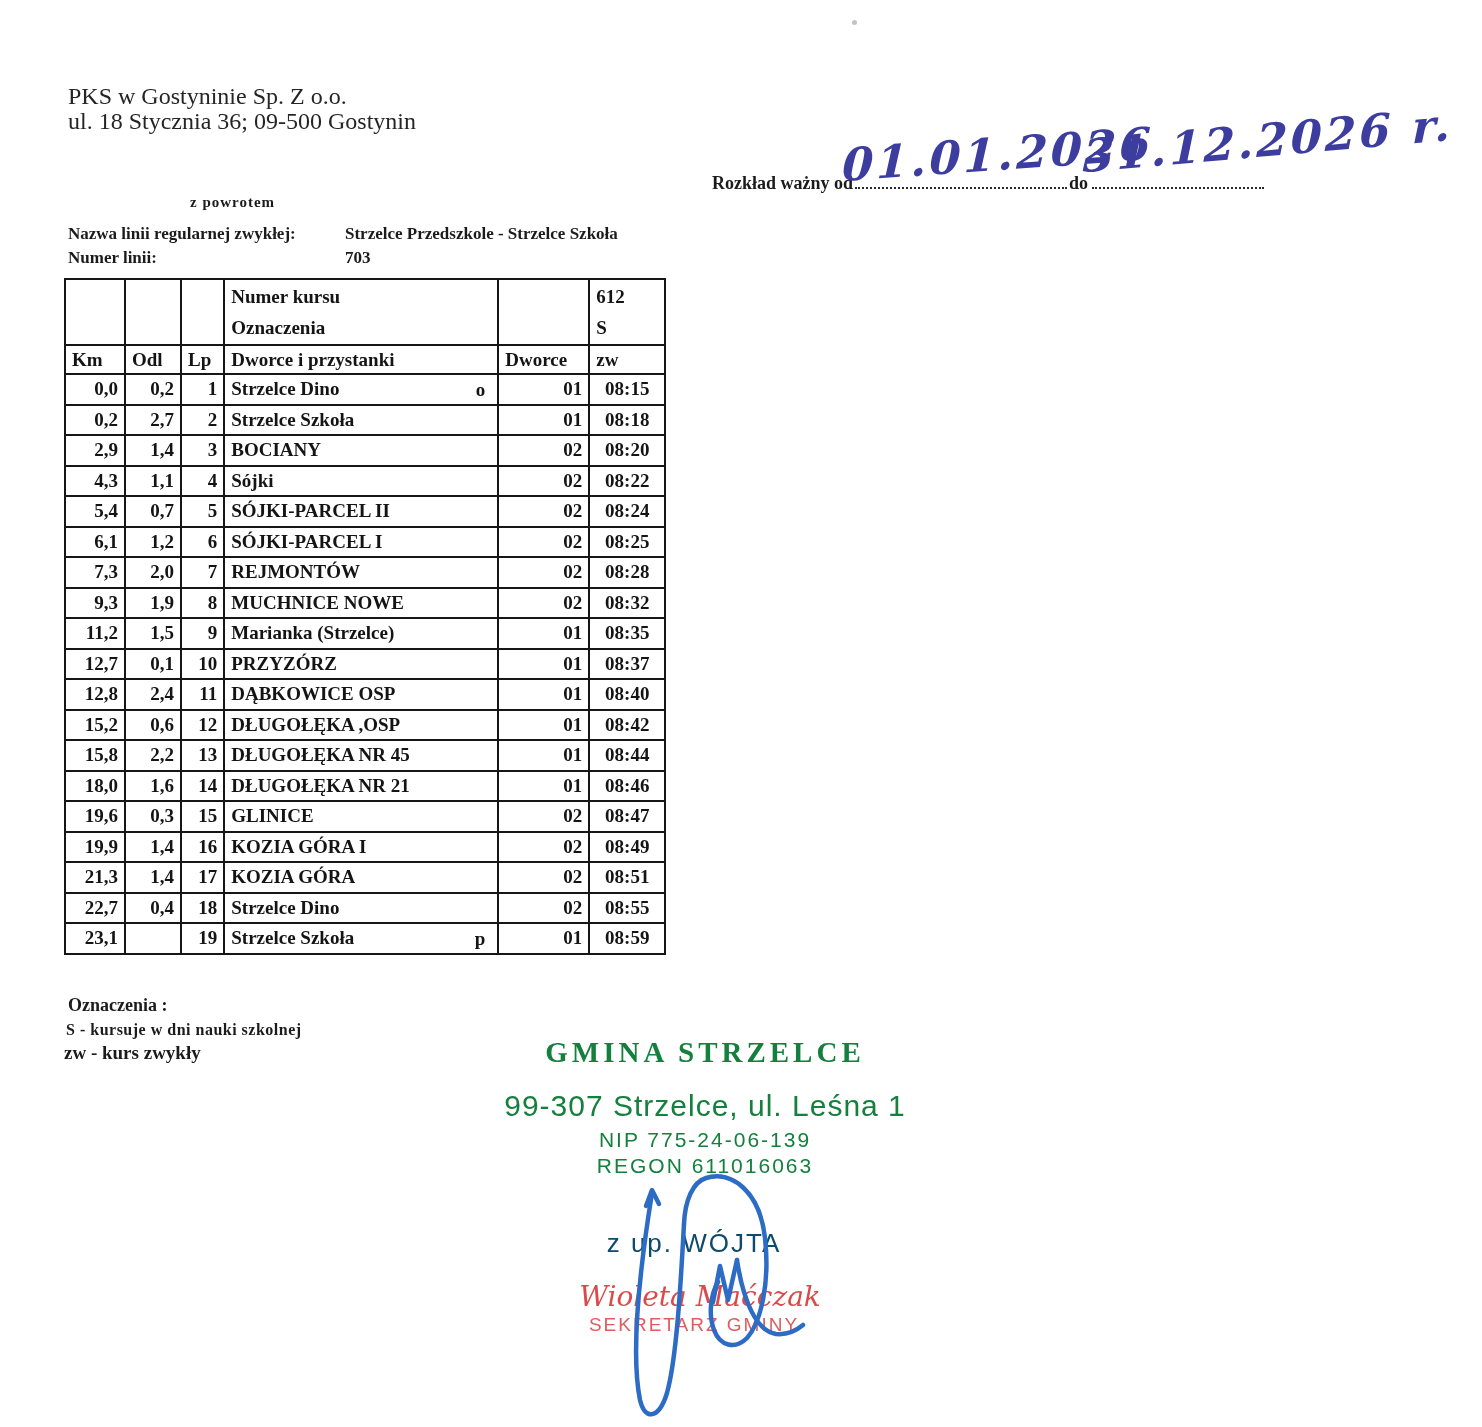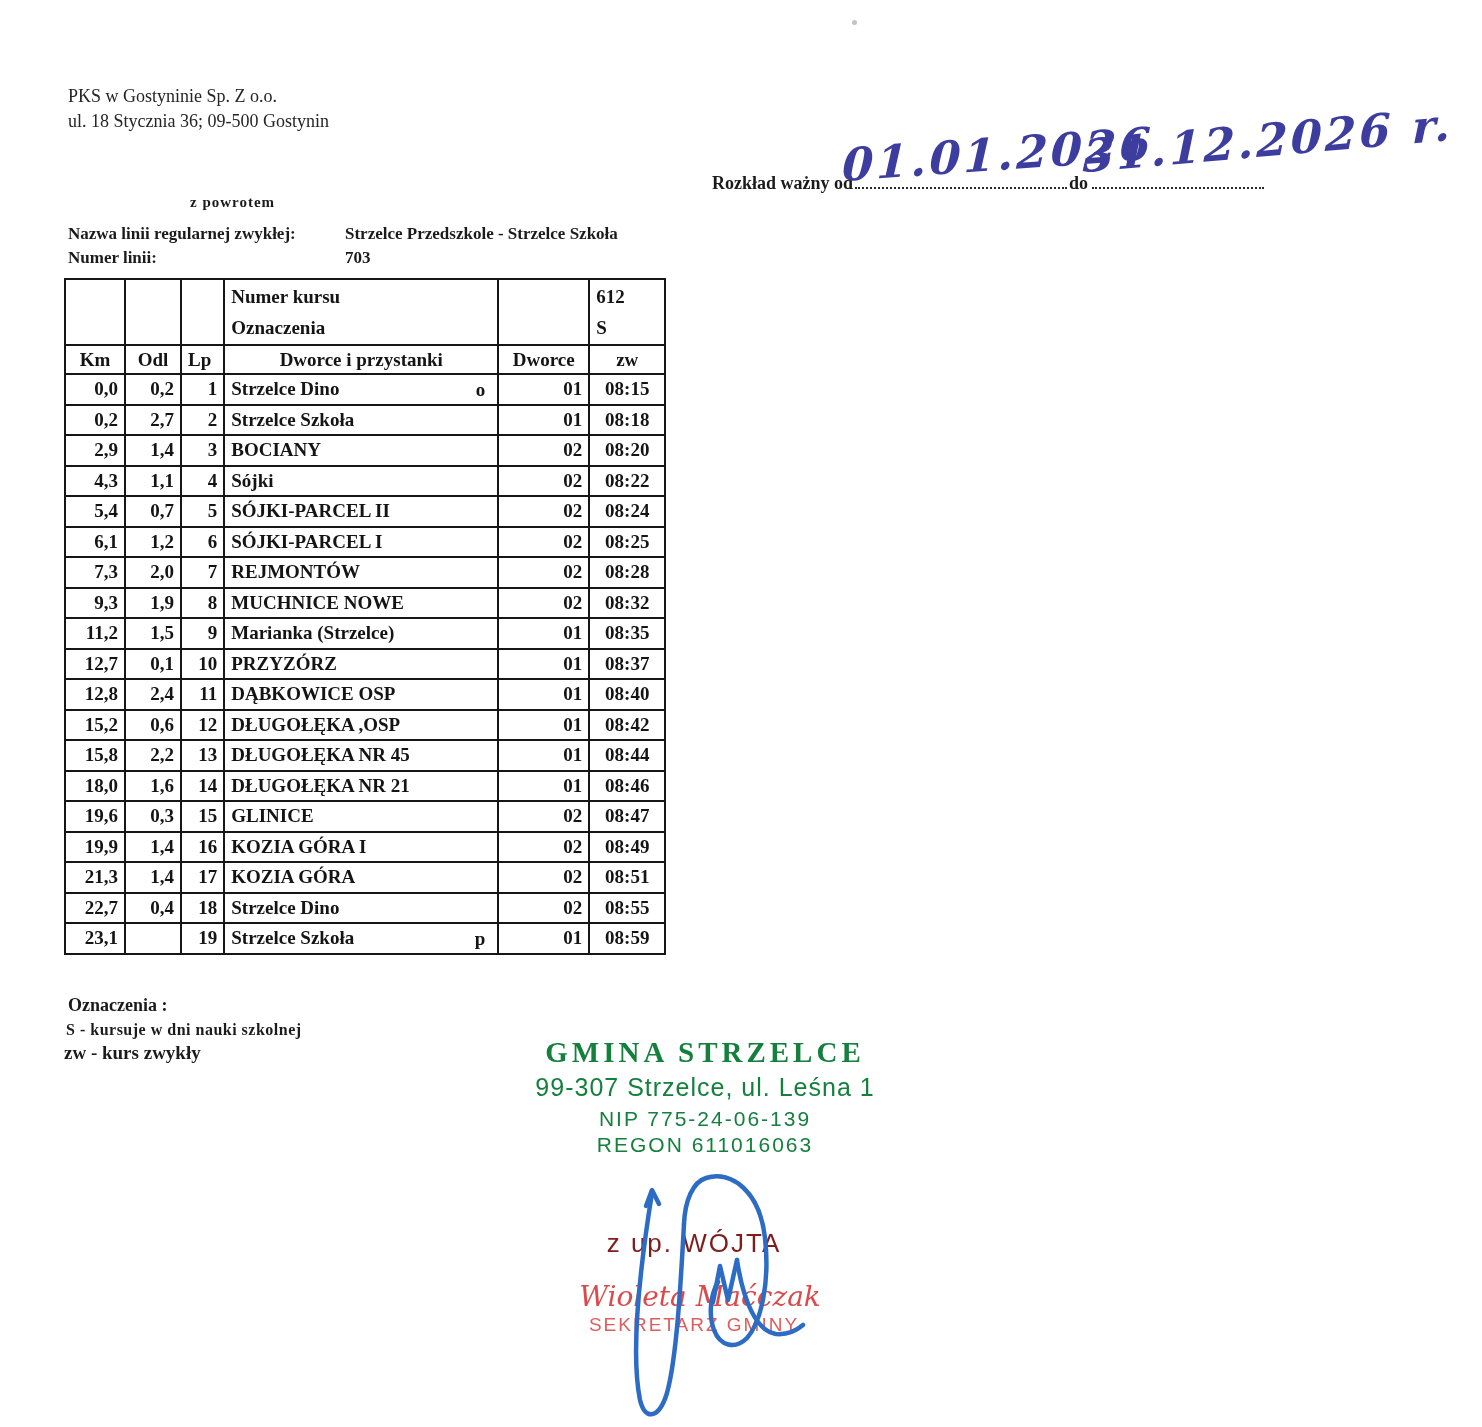--- a/index.html
+++ b/index.html
@@ -4,21 +4,21 @@
 <style>
   html,body{margin:0;padding:0;background:#9a9a9a;}
   .page{
     position:relative;width:1482px;height:1427px;background:#ffffff;
     font-family:"Liberation Serif","DejaVu Serif",serif;color:#1b1b1b;
     overflow:hidden;margin:0 auto;
   }
   .abs{position:absolute;}
 
   
-  .company{left:68px;top:84px;font-size:18px;line-height:25px;color:#252525;}
+  .company{left:68px;top:84px;font-size:24px;line-height:25px;color:#252525;}
 
   
   .validity{left:712px;top:173px;font-size:18px;font-weight:bold;white-space:nowrap;}
   .validity .dots{display:inline-block;border-bottom:2px dotted #2a2a2a;height:14px;vertical-align:baseline;}
   .dots-from{width:212px;margin:0 2px;}
   .dots-to{width:172px;margin-left:4px;}
   .hw{
     font-family:"DejaVu Serif",serif;font-style:italic;font-weight:bold;
     color:#3d3da0;letter-spacing:3px;white-space:nowrap;
   }
@@ -34,49 +34,49 @@
 
   
   .tt{position:absolute;left:64px;top:278px;border-collapse:collapse;table-layout:fixed;}
   .tt td,.tt th{
     border:2px solid #161616;font-weight:bold;font-size:19px;
     padding:0 6px;white-space:nowrap;overflow:hidden;
     font-family:"Liberation Serif","DejaVu Serif",serif;color:#141414;
   }
   .tt thead tr.top td{height:64px;vertical-align:middle;}
   .tt thead tr.top .twoline div{line-height:31px;}
-  .tt thead tr.cols th{height:27px;text-align:center;}
+  .tt thead tr.cols th{height:27px;text-align:left;}
   .tt thead th.h-pow{text-align:center;}
   .tt thead th.h-zw{text-align:center;}
   .tt thead th.h-lp{text-align:right;padding-right:12px;}
   .tt tbody td{height:28.5px;}
   .c-km,.c-odl{text-align:right;padding-right:9px;}
   .c-lp{text-align:right;padding-right:7px;}
   .c-stop{position:relative;padding-left:7px;}
   .stop-marker{position:absolute;right:12px;top:0;line-height:30px;}
   .c-pow{text-align:right;padding-right:12px;}
   .c-zw{text-align:center;}
 
   
   .legend-title{left:68px;top:995px;font-size:18px;font-weight:bold;}
   .legend-s{left:66px;top:1021px;font-size:16px;font-weight:bold;letter-spacing:0.5px;}
   .legend-zw{left:64px;top:1042px;font-size:19px;font-weight:bold;}
 
   
   .stamp{left:470px;top:1036px;width:470px;text-align:center;
     font-family:"Liberation Sans","DejaVu Sans",sans-serif;color:#15803d;}
   .stamp .l1{font-size:29px;font-weight:bold;letter-spacing:4px;font-family:"Liberation Serif",serif;}
-  .stamp .l2{font-size:25px;margin-top:4px;letter-spacing:1px;}
+  .stamp .l2{font-size:30px;margin-top:20px;letter-spacing:1px;}
   .stamp .l3{font-size:21px;margin-top:5px;letter-spacing:2px;}
   .stamp .l4{font-size:21px;margin-top:2px;letter-spacing:2px;}
 
   
   .sig-onbehalf{left:564px;top:1228px;width:260px;text-align:center;
     font-family:"Liberation Sans","DejaVu Sans",sans-serif;font-size:26px;
-    color:#7f1d1d;letter-spacing:2px;}
+    color:#0c4a6e;letter-spacing:2px;}
   .sig-name{left:540px;top:1280px;width:320px;text-align:center;
     font-family:"DejaVu Serif",serif;font-style:italic;font-size:28px;color:#da4a4a;}
   .sig-title{left:564px;top:1314px;width:260px;text-align:center;
     font-family:"Liberation Sans","DejaVu Sans",sans-serif;font-size:19px;
     color:#e05c5c;letter-spacing:2px;}
 
   .sig-svg{position:absolute;left:0;top:0;pointer-events:none;}
   .artifact{left:852px;top:20px;width:5px;height:5px;background:#c4c4c4;border-radius:50%;}
 </style>
 </head>

